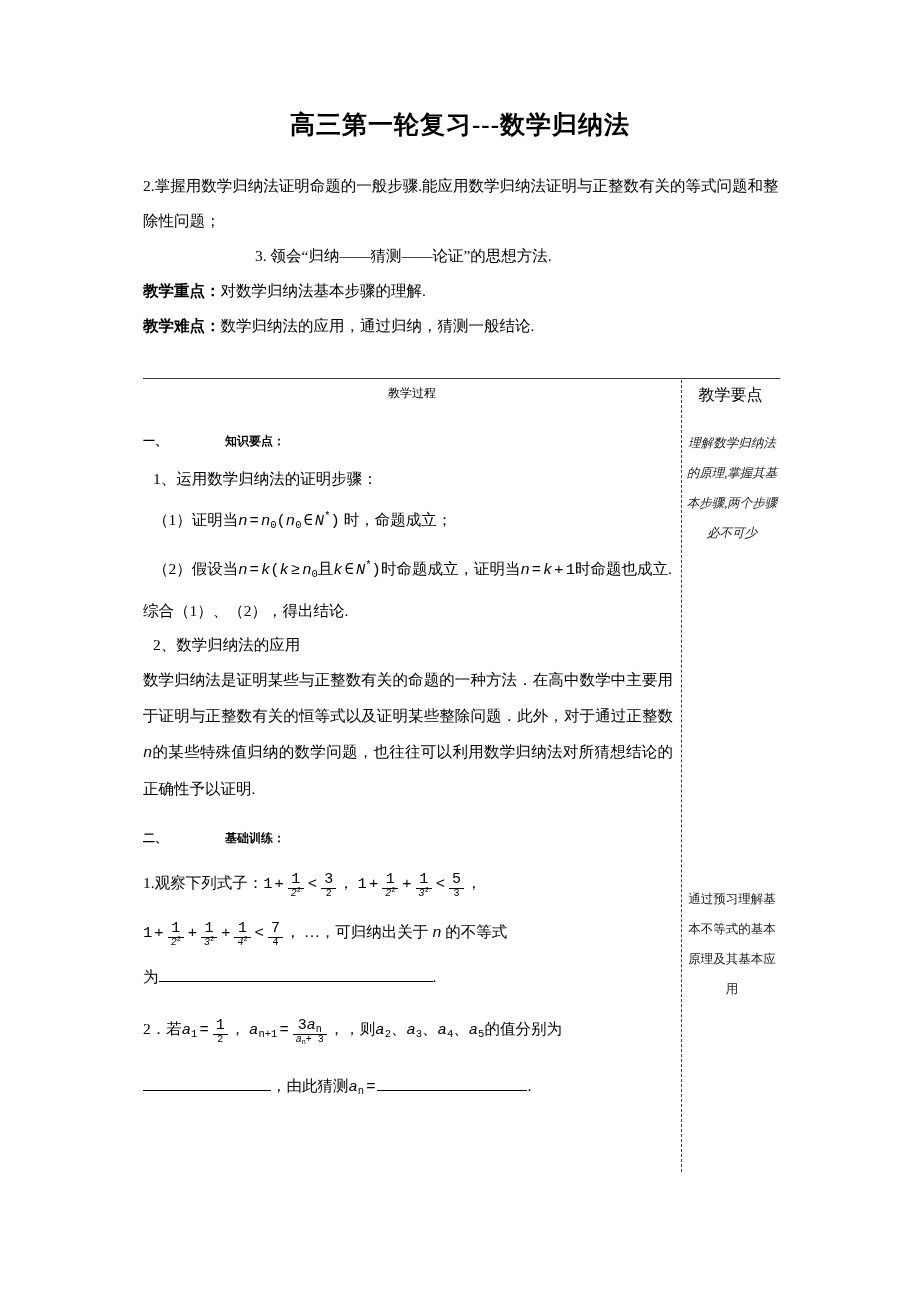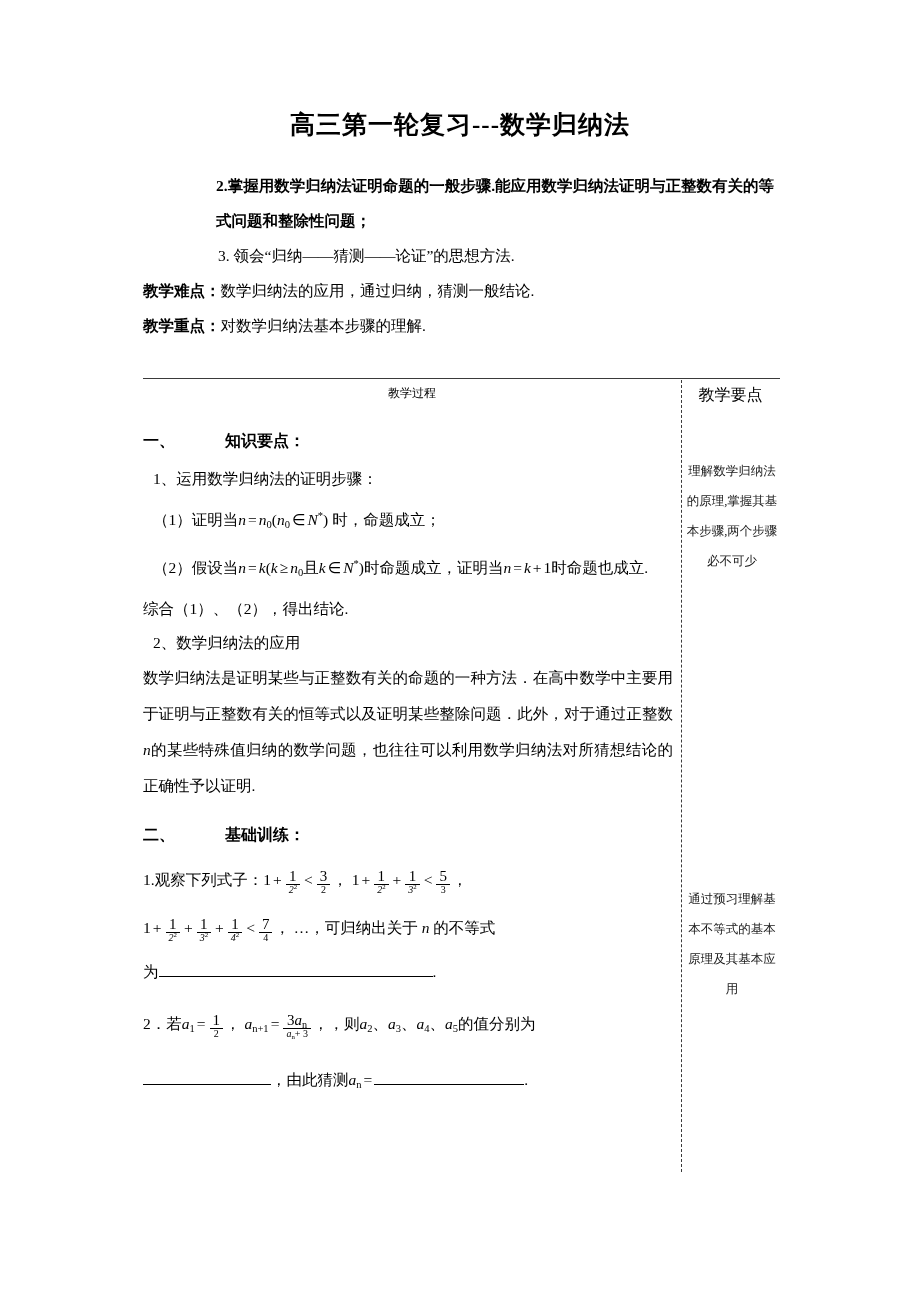--- a/index.html
+++ b/index.html
@@ -44,25 +44,23 @@
   }
   .obj-label {
     font-weight: bold;
     white-space: nowrap;
     flex: 0 0 auto;
   }
   .obj-text {
     flex: 1 1 auto;
   }
   .obj-indent {
-    margin-left: 73px;
-    font-weight: bold;
   }
   .obj-indent2 {
-    margin-left: 75px;
+    margin-left: 112px;
   }
 
   
   .table-rule {
     position: absolute;
     left: 143px;
     top: 378px;
     width: 637px;
     height: 0;
     border-top: 1.6px solid #3a3a3a;
@@ -98,21 +96,21 @@
   .left-col {
     position: absolute;
     left: 143px;
     top: 424px;
     width: 530px;
     font-size: 15.5px;
     line-height: 34px;
   }
   .sec-head {
     font-weight: bold;
-    font-size: 16px;
+    font-size: 12px;
     margin-bottom: 4px;
   }
   .sec-head .sec-num {
     display: inline-block;
     width: 82px;
   }
   .sub-item {
     padding-left: 10px;
   }
   .para {
@@ -124,26 +122,26 @@
   
   .note {
     position: absolute;
     left: 686px;
     width: 92px;
     text-align: center;
     font-size: 12.5px;
     line-height: 30px;
     color: #1a1a1a;
   }
-  #note-1 { top: 456px; }
+  #note-1 { top: 428px; font-style: italic; }
   #note-2 { top: 884px; }
 
   
   .m {
-    font-family: Liberation Serif, serif;
+    font-family: Liberation Mono, monospace;
     font-style: italic;
     white-space: nowrap;
   }
   .up { font-style: normal; }
   sub, sup {
     font-size: 68%;
     font-style: normal;
     line-height: 0;
   }
   sub { vertical-align: -0.28em; }
@@ -189,26 +187,26 @@
 <body>
 
 <div class="page">
 
   <div class="doc-title">高三第一轮复习---数学归纳法</div>
 
   <div class="header-block">
     <div class="obj-indent">2.掌握用数学归纳法证明命题的一般步骤.能应用数学归纳法证明与正整数有关的等式问题和整除性问题；</div>
     <div class="obj-indent2">3. 领会“归纳——猜测——论证”的思想方法.</div>
     <div class="obj-row">
+      <span class="obj-label">教学重点：</span>
+      <span class="obj-text">对数学归纳法基本步骤的理解.</span>
+    </div>
+    <div class="obj-row">
       <span class="obj-label">教学难点：</span>
       <span class="obj-text">数学归纳法的应用，通过归纳，猜测一般结论.</span>
-    </div>
-    <div class="obj-row">
-      <span class="obj-label">教学重点：</span>
-      <span class="obj-text">对数学归纳法基本步骤的理解.</span>
     </div>
   </div>
 
   <div class="table-rule"></div>
   <div class="col-divider"></div>
   <div class="th-process">教学过程</div>
   <div class="th-points">教学要点</div>
 
   <div class="left-col">
 

